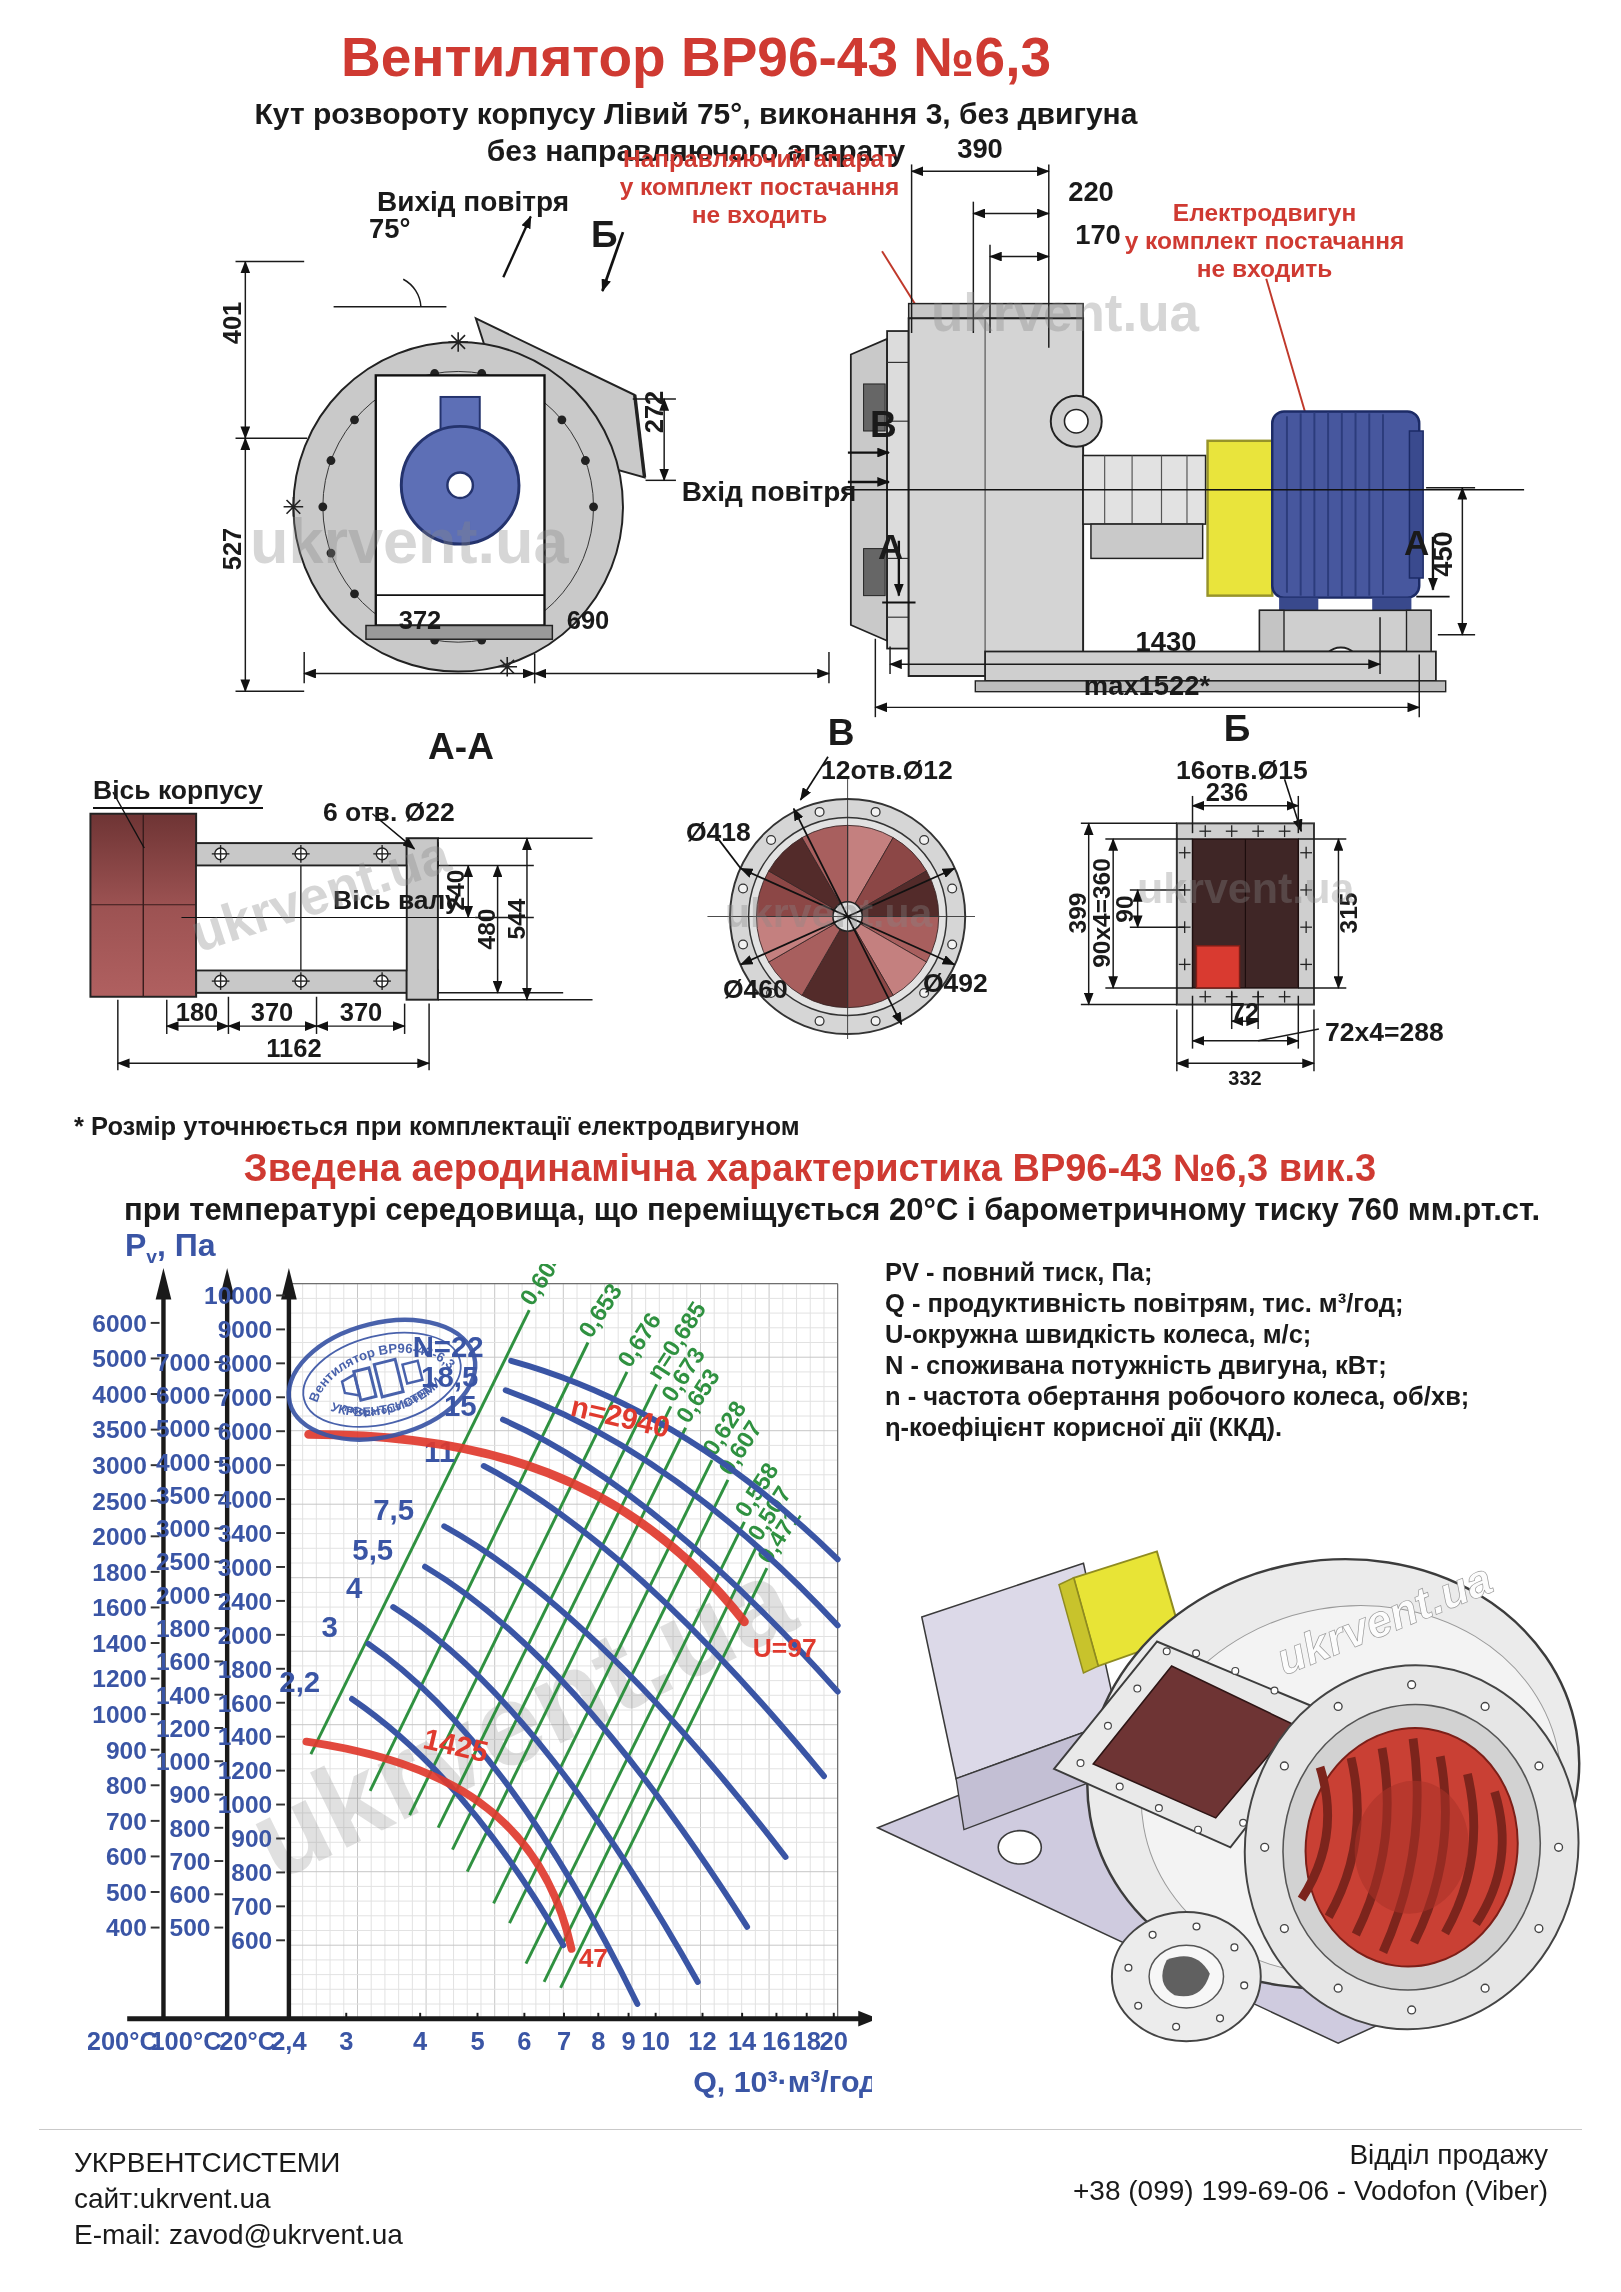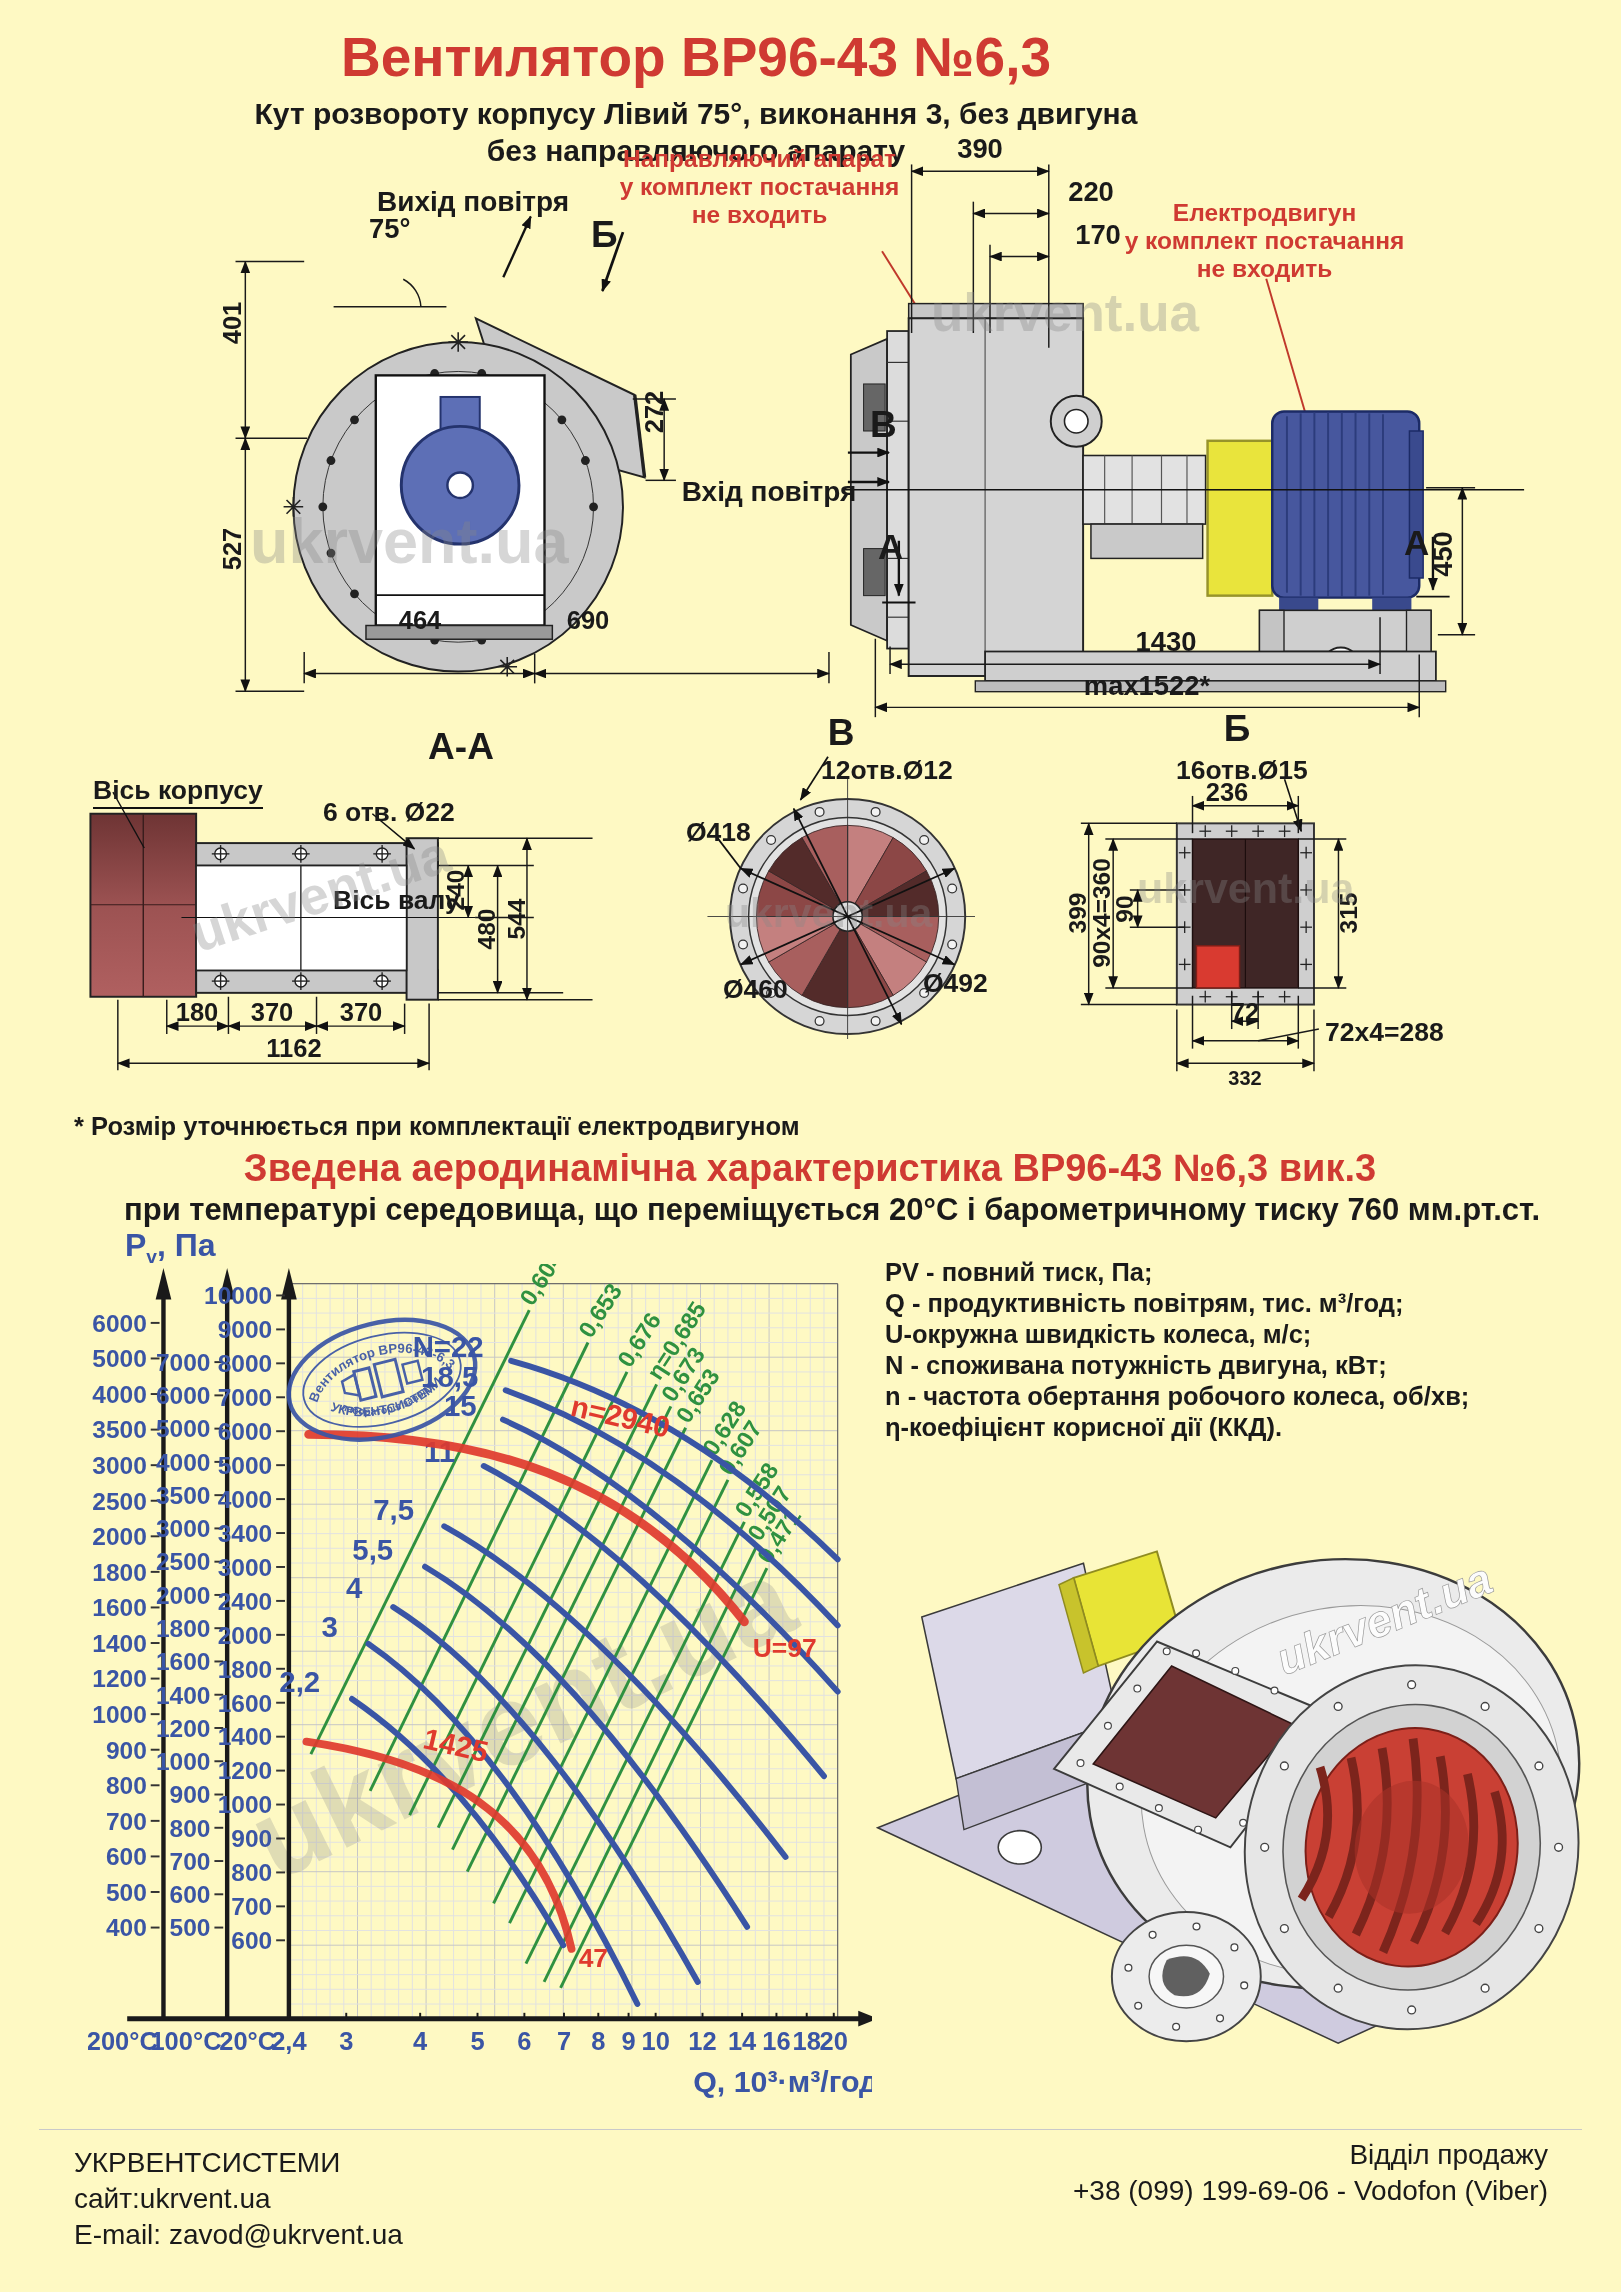--- a/index.html
+++ b/index.html
@@ -1,19 +1,19 @@
 <!DOCTYPE html>
 <html><head>
 <meta charset="utf-8">
 <style>
   :root{
     --red:#cf3a32; --blue:#3a55a5; --green:#2f9140; --ink:#1a1a1a;
   }
   html,body{margin:0;padding:0;background:#888;}
-  .page{position:relative;width:1621px;height:2293px;background:#fef9c3;
+  .page{position:relative;width:1621px;height:2293px;background:#ffffff;
         font-family:"Liberation Sans",sans-serif;color:var(--ink);overflow:hidden;margin:0 auto;}
   .lbl{position:absolute;font-weight:bold;white-space:nowrap;line-height:1.05;}
   .c{transform:translate(-50%,-50%);}
   .r{transform:translate(-50%,-50%) rotate(-90deg);}
   .center-box{text-align:center;}
   .red{color:var(--red);}
   .blue{color:var(--blue);}
   .wm{position:absolute;font-weight:bold;color:rgba(135,135,135,.34);pointer-events:none;}
   .legend-line{font-weight:bold;font-size:25.5px;line-height:31px;}
   .footer-text{font-weight:normal;font-size:28px;line-height:36px;}
@@ -195,21 +195,21 @@
       <line x1="38" y1="582" x2="593" y2="582" marker-start="url(#aS)" marker-end="url(#aS)"></line>
     </g>
   </svg>
 
   <div class="lbl" style="left:377px;top:187px;font-size:28px;">Вихід повітря</div>
   <div class="lbl" style="left:349px;top:215px;font-size:27.4px;margin-left:20px;">75°</div>
   <div class="lbl" style="left:591px;top:216px;font-size:37px;">Б</div>
   <div class="lbl r" style="left:232px;top:323px;font-size:25.5px;">401</div>
   <div class="lbl r" style="left:232px;top:549px;font-size:25.5px;">527</div>
   <div class="lbl r" style="left:654px;top:412px;font-size:25.5px;">272</div>
-  <div class="lbl c" style="left:420px;top:620px;font-size:25.5px;">464</div>
+  <div class="lbl c" style="left:420px;top:620px;font-size:25.5px;">372</div>
   <div class="lbl c" style="left:588px;top:620px;font-size:25.5px;">690</div>
 
   <div class="lbl c" style="left:980px;top:149px;font-size:27.4px;">390</div>
   <div class="lbl c" style="left:1091px;top:192px;font-size:27.4px;">220</div>
   <div class="lbl c" style="left:1098px;top:235px;font-size:27.4px;">170</div>
   <div class="lbl" style="left:870px;top:406px;font-size:37px;">В</div>
   <div class="lbl c" style="left:769px;top:492px;font-size:28px;">Вхід повітря</div>
   <div class="lbl" style="left:878px;top:529px;font-size:35px;">А</div>
   <div class="lbl" style="left:1404px;top:525px;font-size:35px;">А</div>
   <div class="lbl r" style="left:1443px;top:554px;font-size:27.4px;">450</div>

